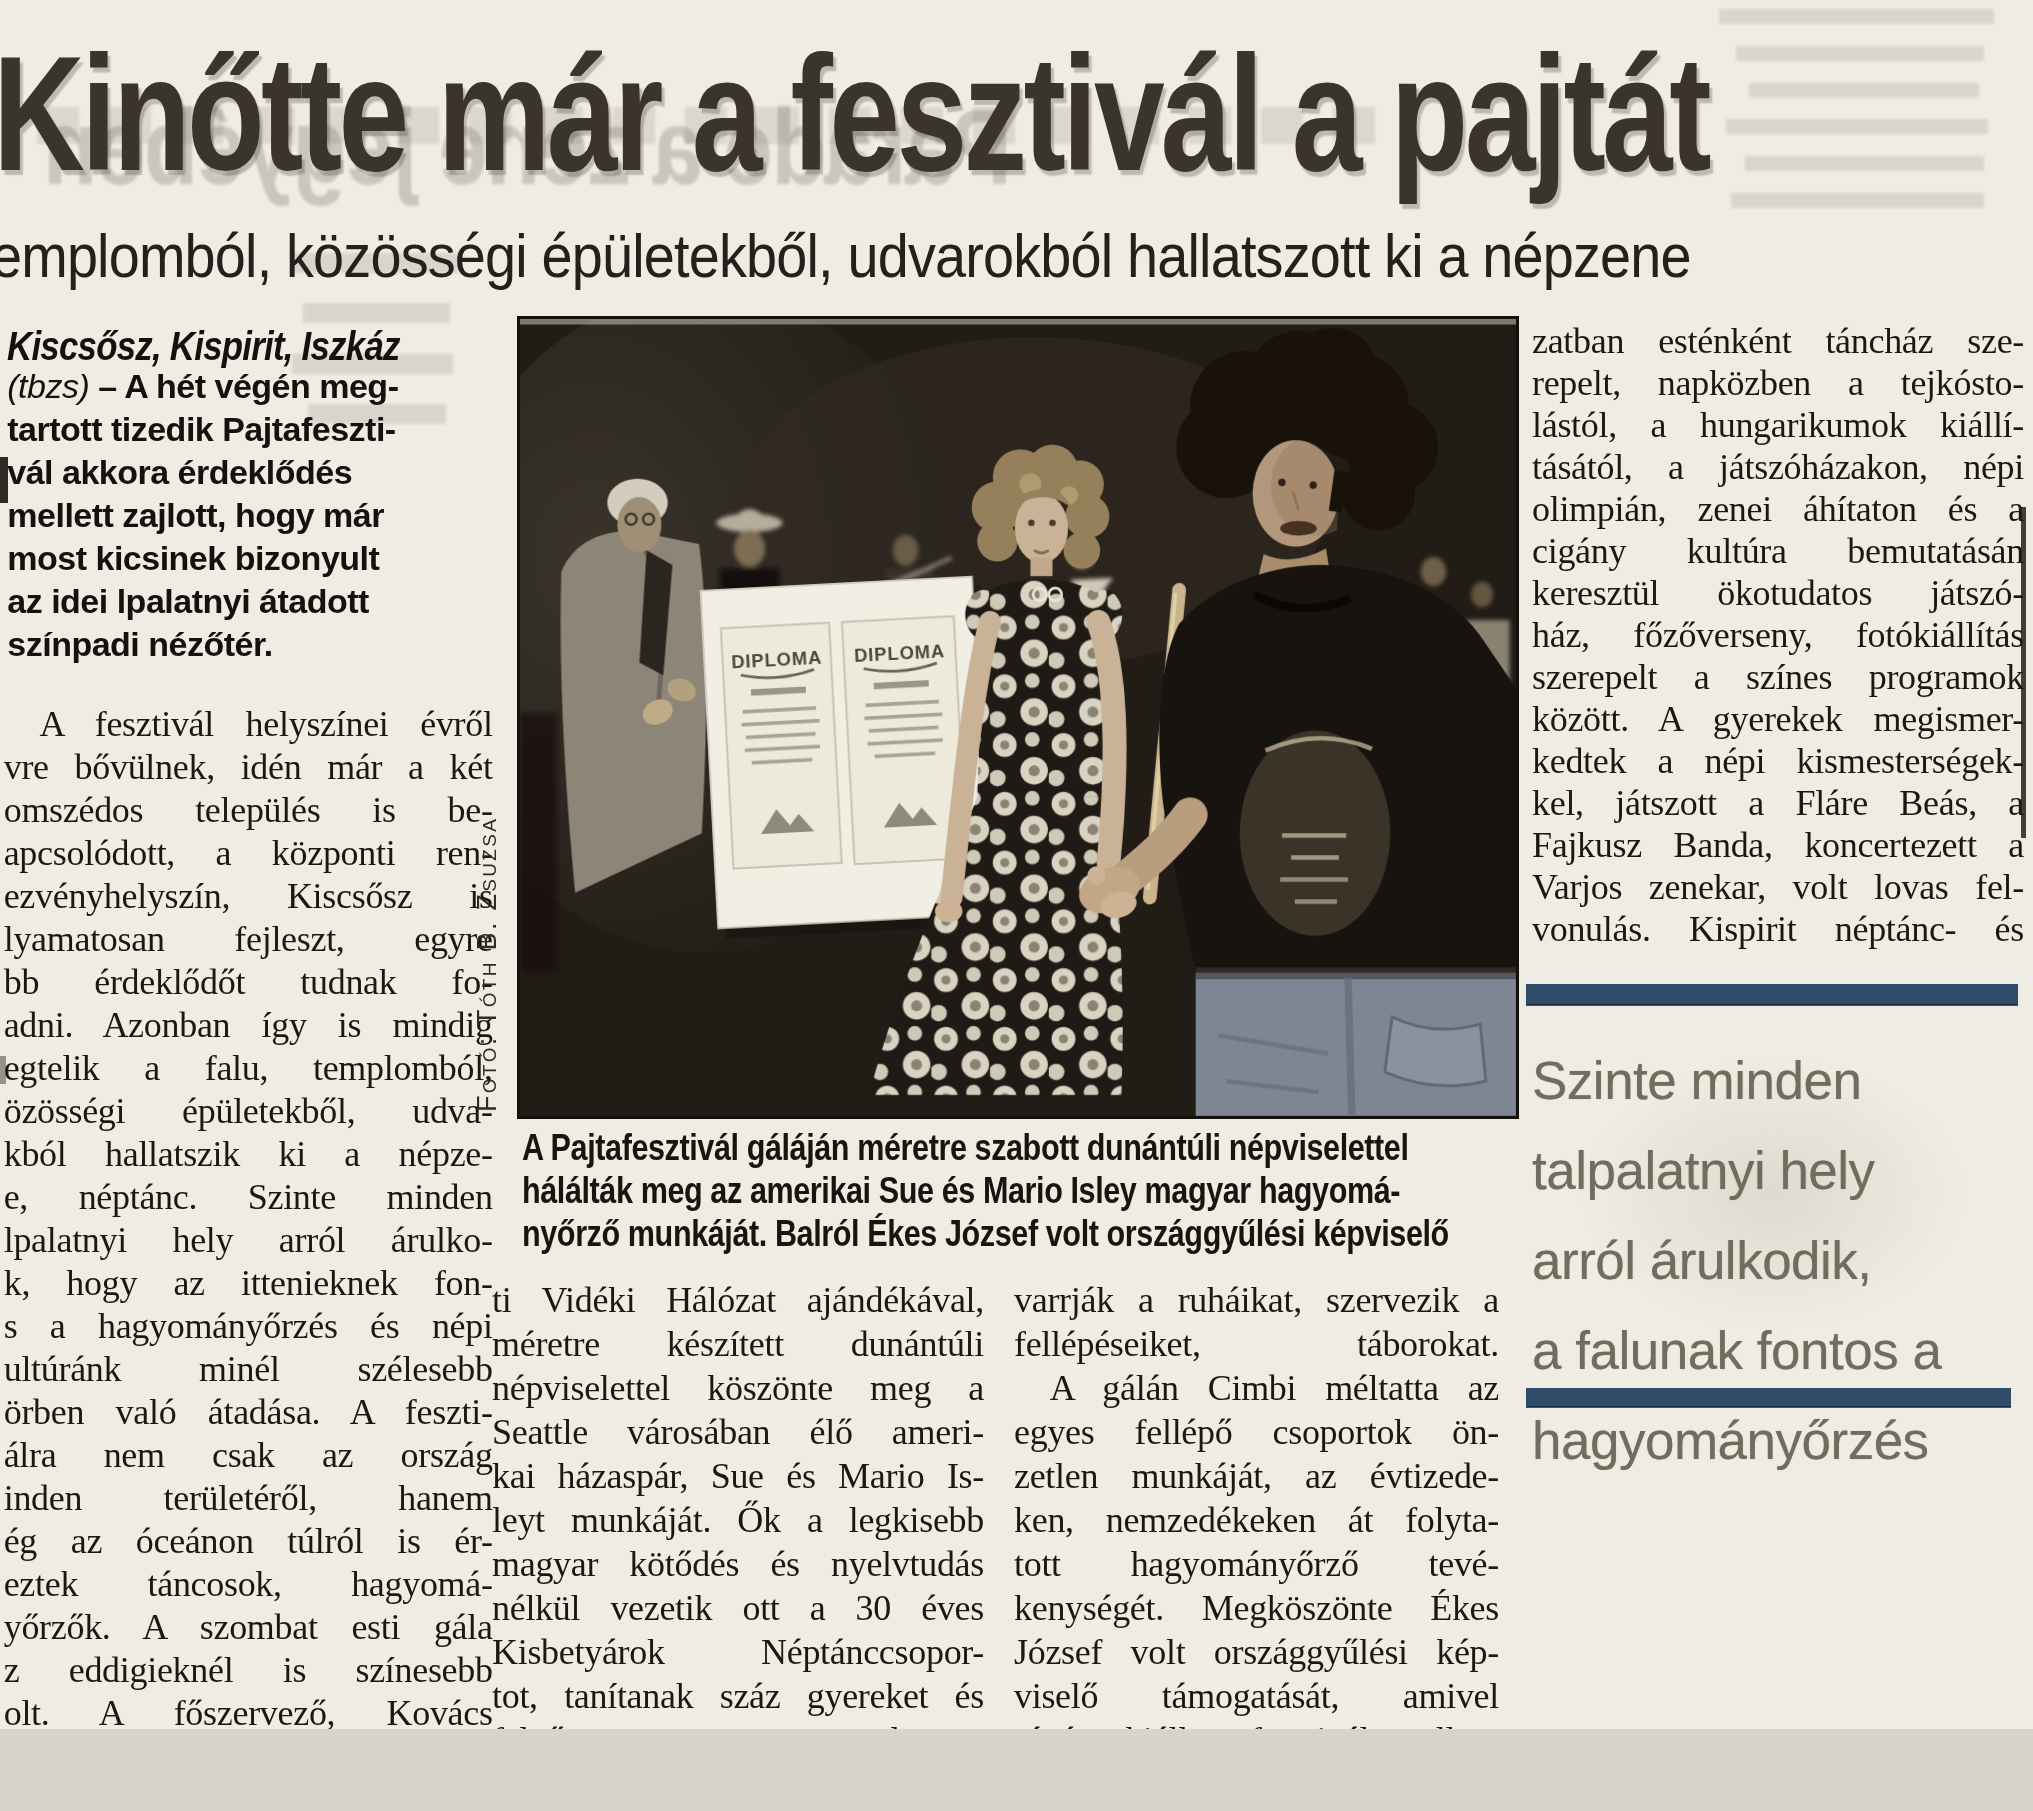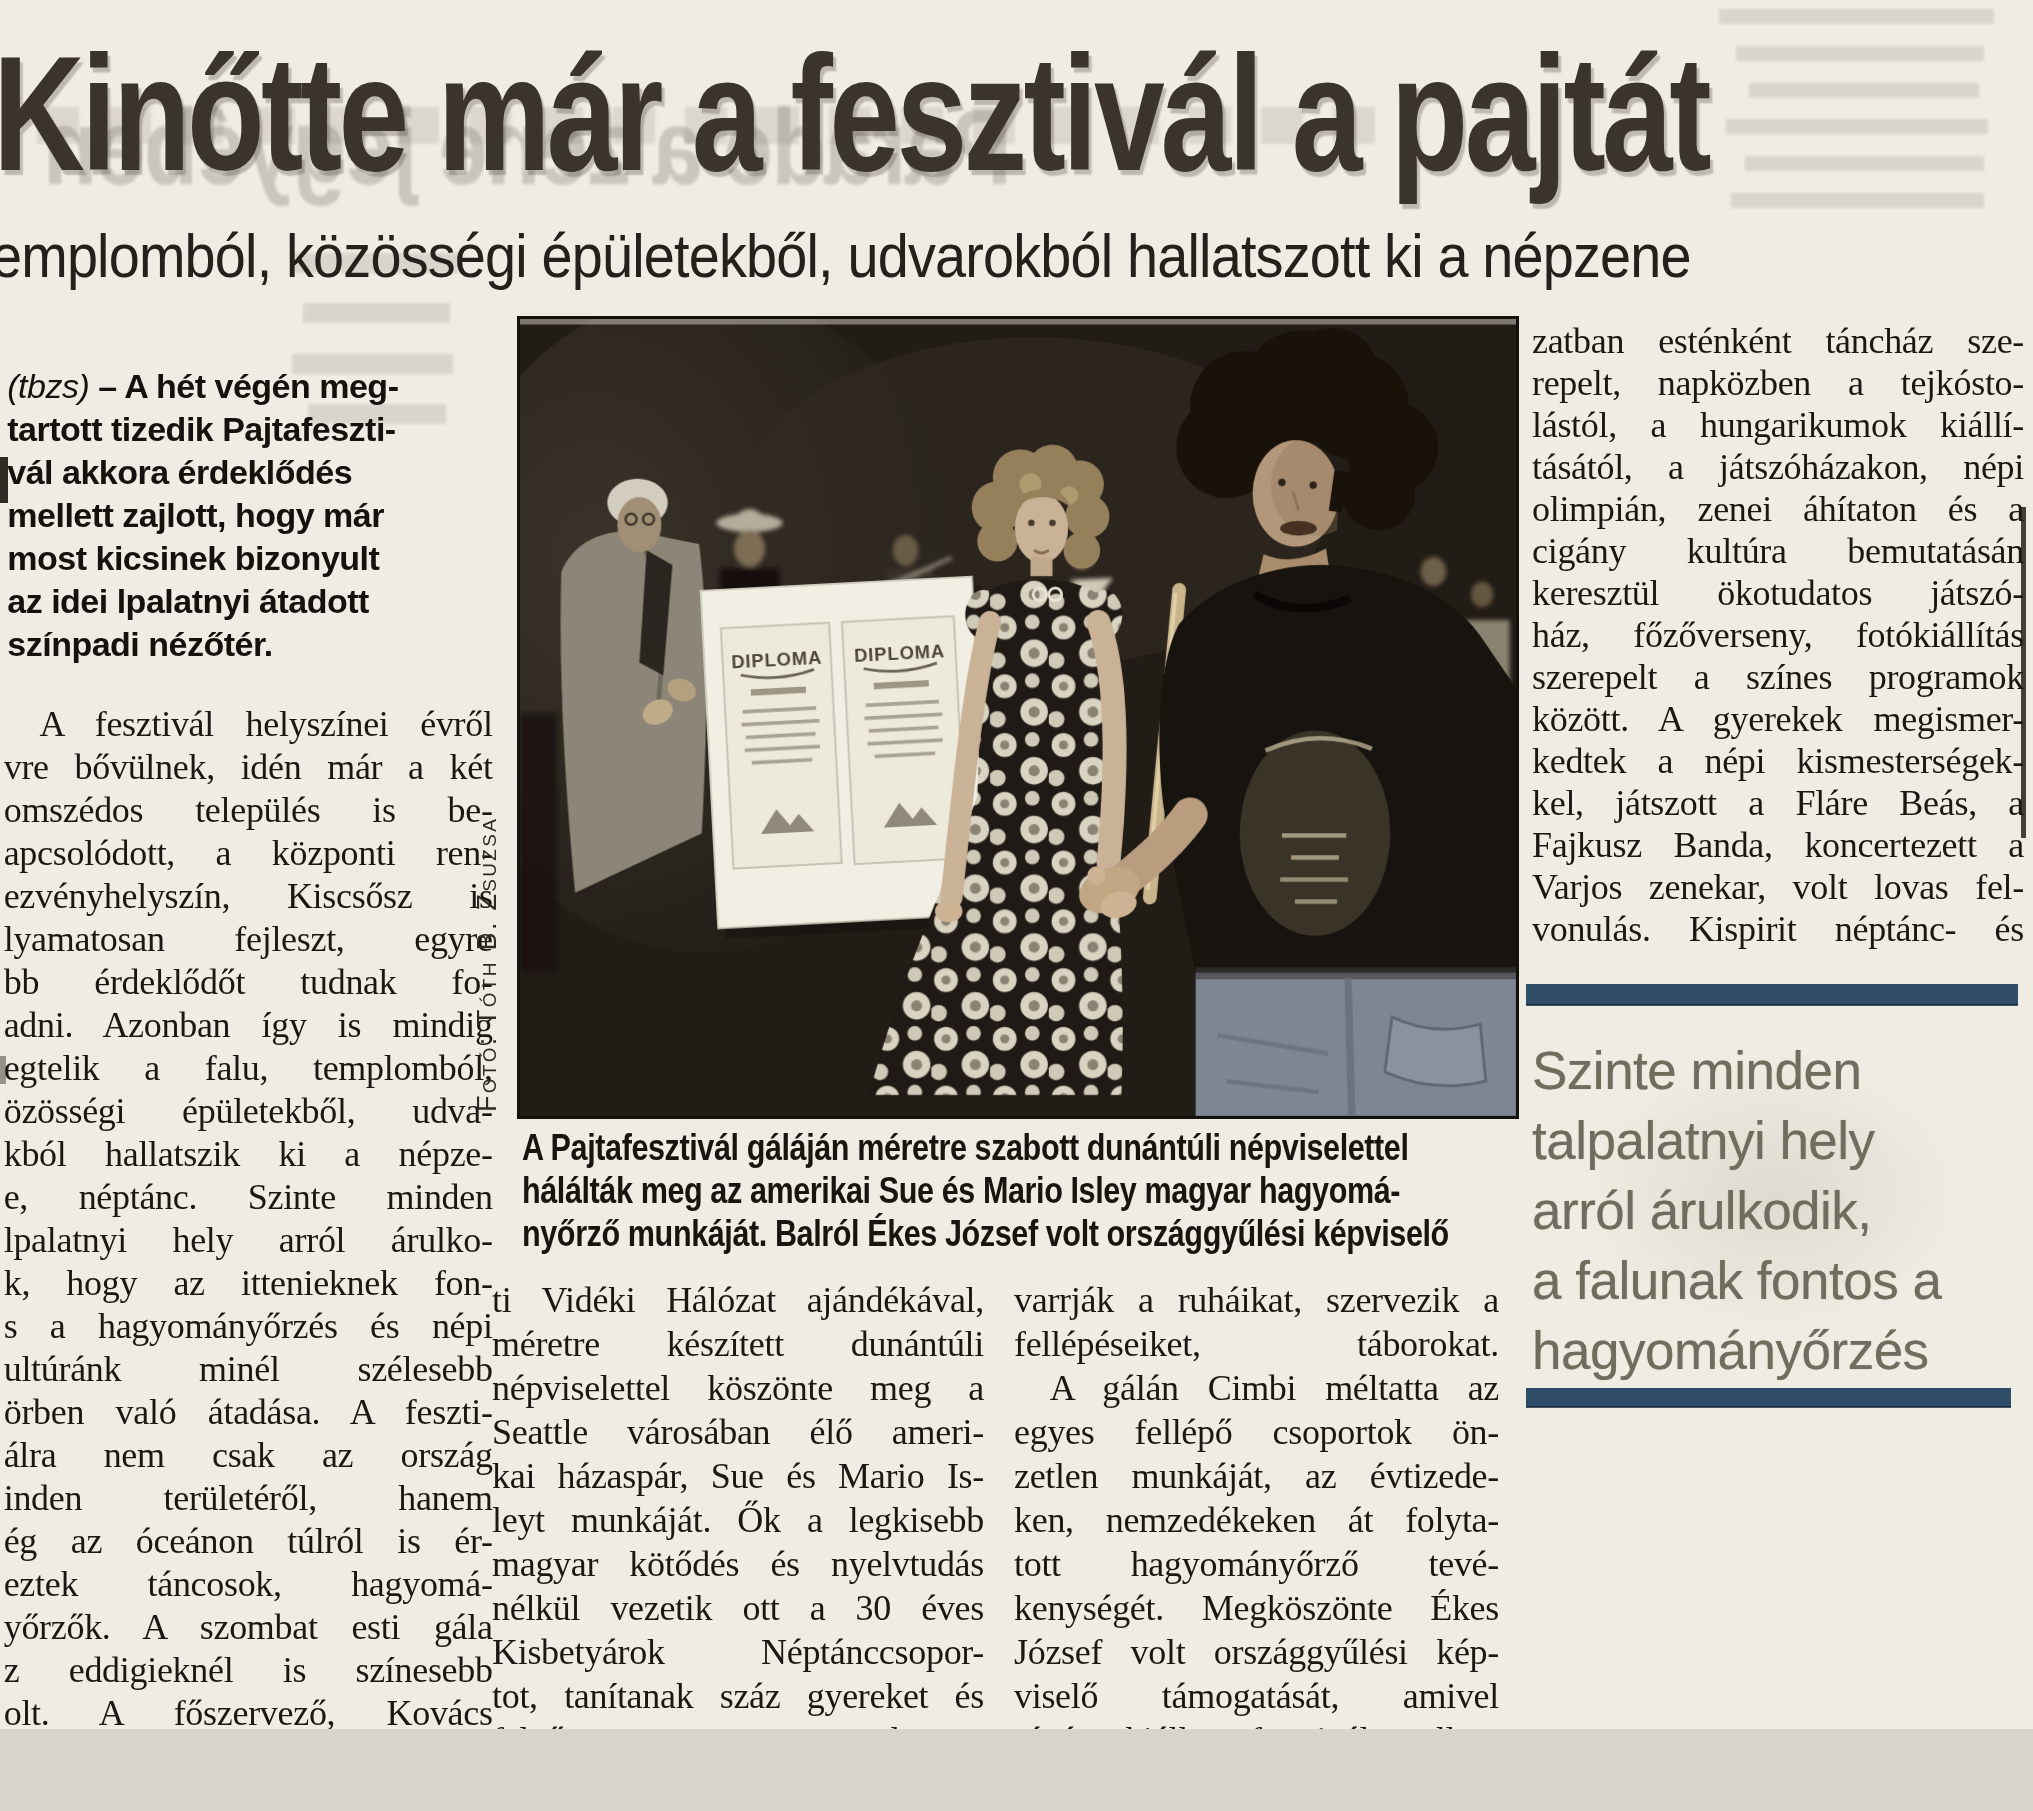--- a/index.html
+++ b/index.html
@@ -58,21 +58,21 @@
     transform:scaleX(0.85);transform-origin:0 0;}
   .caption div{white-space:pre-line;font-size:36px;font-weight:bold;letter-spacing:-0.5px;
     line-height:43px;color:#17150f;}
 
   
   .rule-bar{position:absolute;left:1526px;width:492px;background:#2f4d68;z-index:2;
     box-shadow:0 1.8px 0 #1c2e40;}
   #bar-top{top:984px;height:20px;}
   #bar-bottom{top:1388px;height:18.4px;width:485px;}
   .pull-quote{position:absolute;left:1532px;top:1036px;width:496px;z-index:2;
-    white-space:pre-line;font-size:53px;line-height:70px;letter-spacing:-0.5px;
+    white-space:pre-line;font-size:53px;line-height:90px;letter-spacing:-0.5px;
     color:#6f6e5e;text-shadow:0 0 0.9px rgba(110,110,95,.6);}
 </style>
 </head>
 <body>
 
 <div id="page">
 
   <div class="ghost-strip"></div>
   <div class="ghost-head">Parade a zene jegyében</div>
   <div class="gline" style="left:1719px;top:9.2px;width:275px;height:14.7px;"></div>
@@ -90,20 +90,23 @@
   <div class="edge-mark"></div>
   <div class="edge-mark2"></div>
 
   <div class="headline">
     <span>Kinőtte már a fesztivál a pajtát</span>
   </div>
   <div class="subheadline">
     <span>emplomból, közösségi épületekből, udvarokból hallatszott ki a népzene</span>
   </div>
 
+  <div class="dateline">
+    <span>Kiscsősz, Kispirit, Iszkáz</span>
+  </div>
   <div class="lede"><span class="abbr">(tbzs)</span><span class="rest"> – A hét végén meg-
 tartott tizedik Pajtafeszti-
 vál akkora érdeklődés
 mellett zajlott, hogy már
 most kicsinek bizonyult
 az idei lpalatnyi átadott
 színpadi nézőtér.</span></div>
   <div id="col-left" class="colbody"> A fesztivál helyszínei évről
 vre bővülnek, idén már a két
 omszédos település is be-

